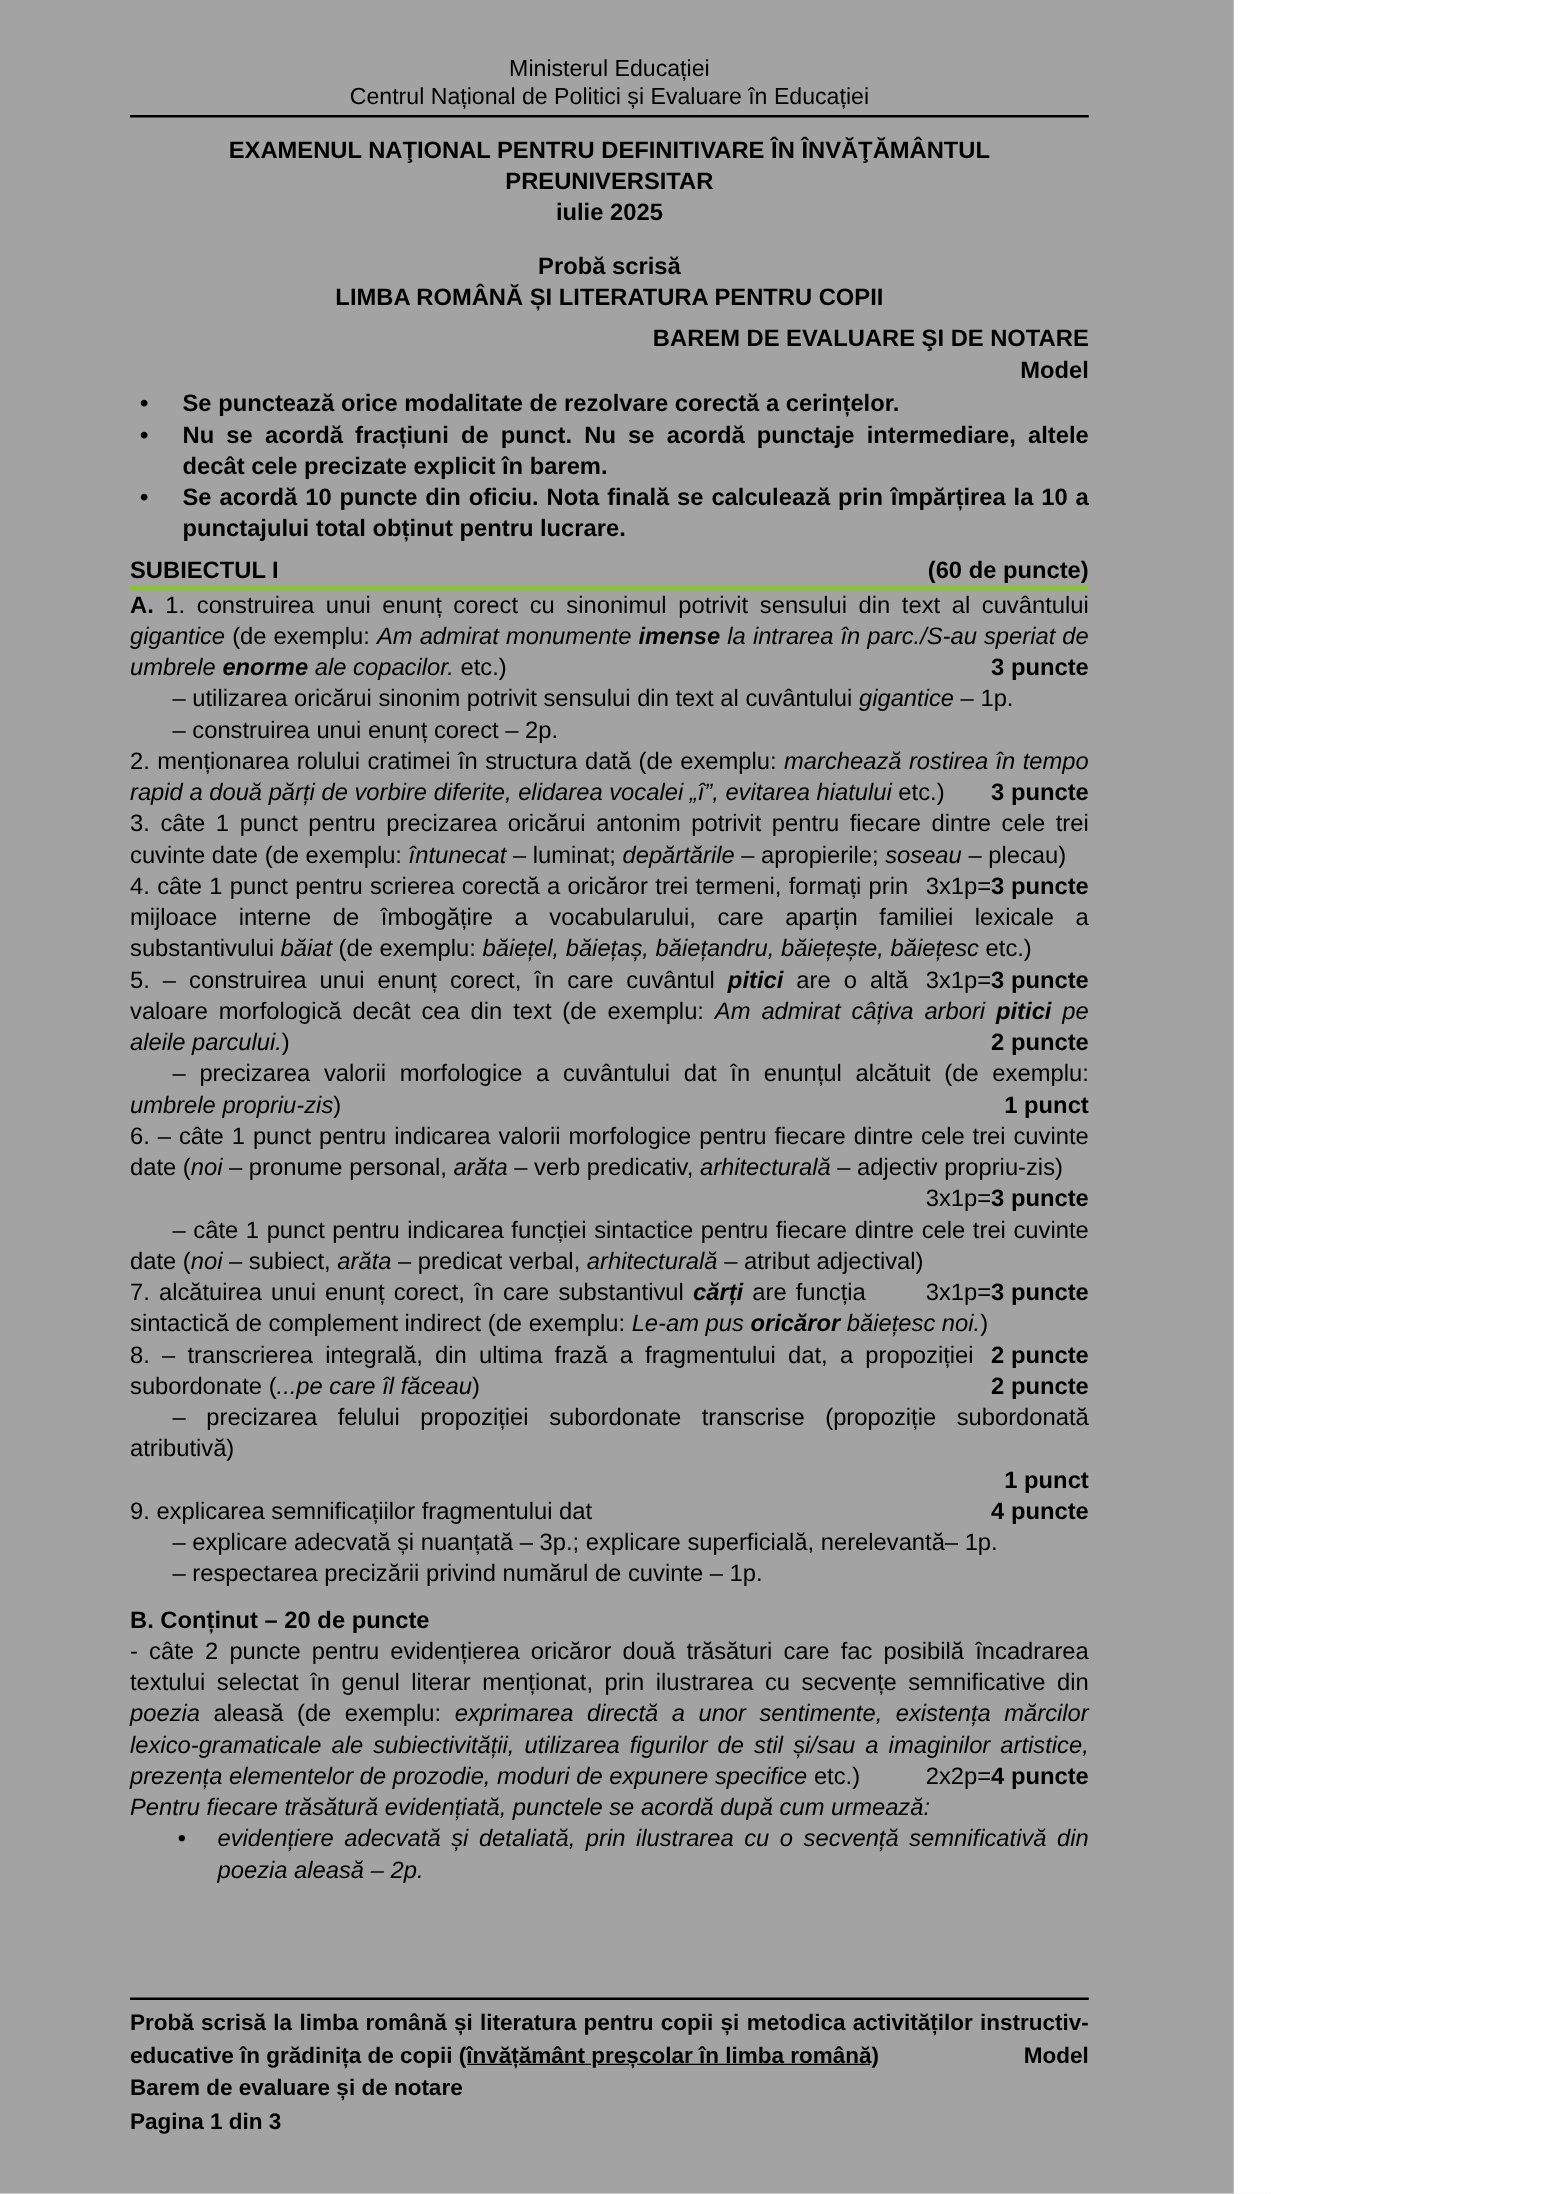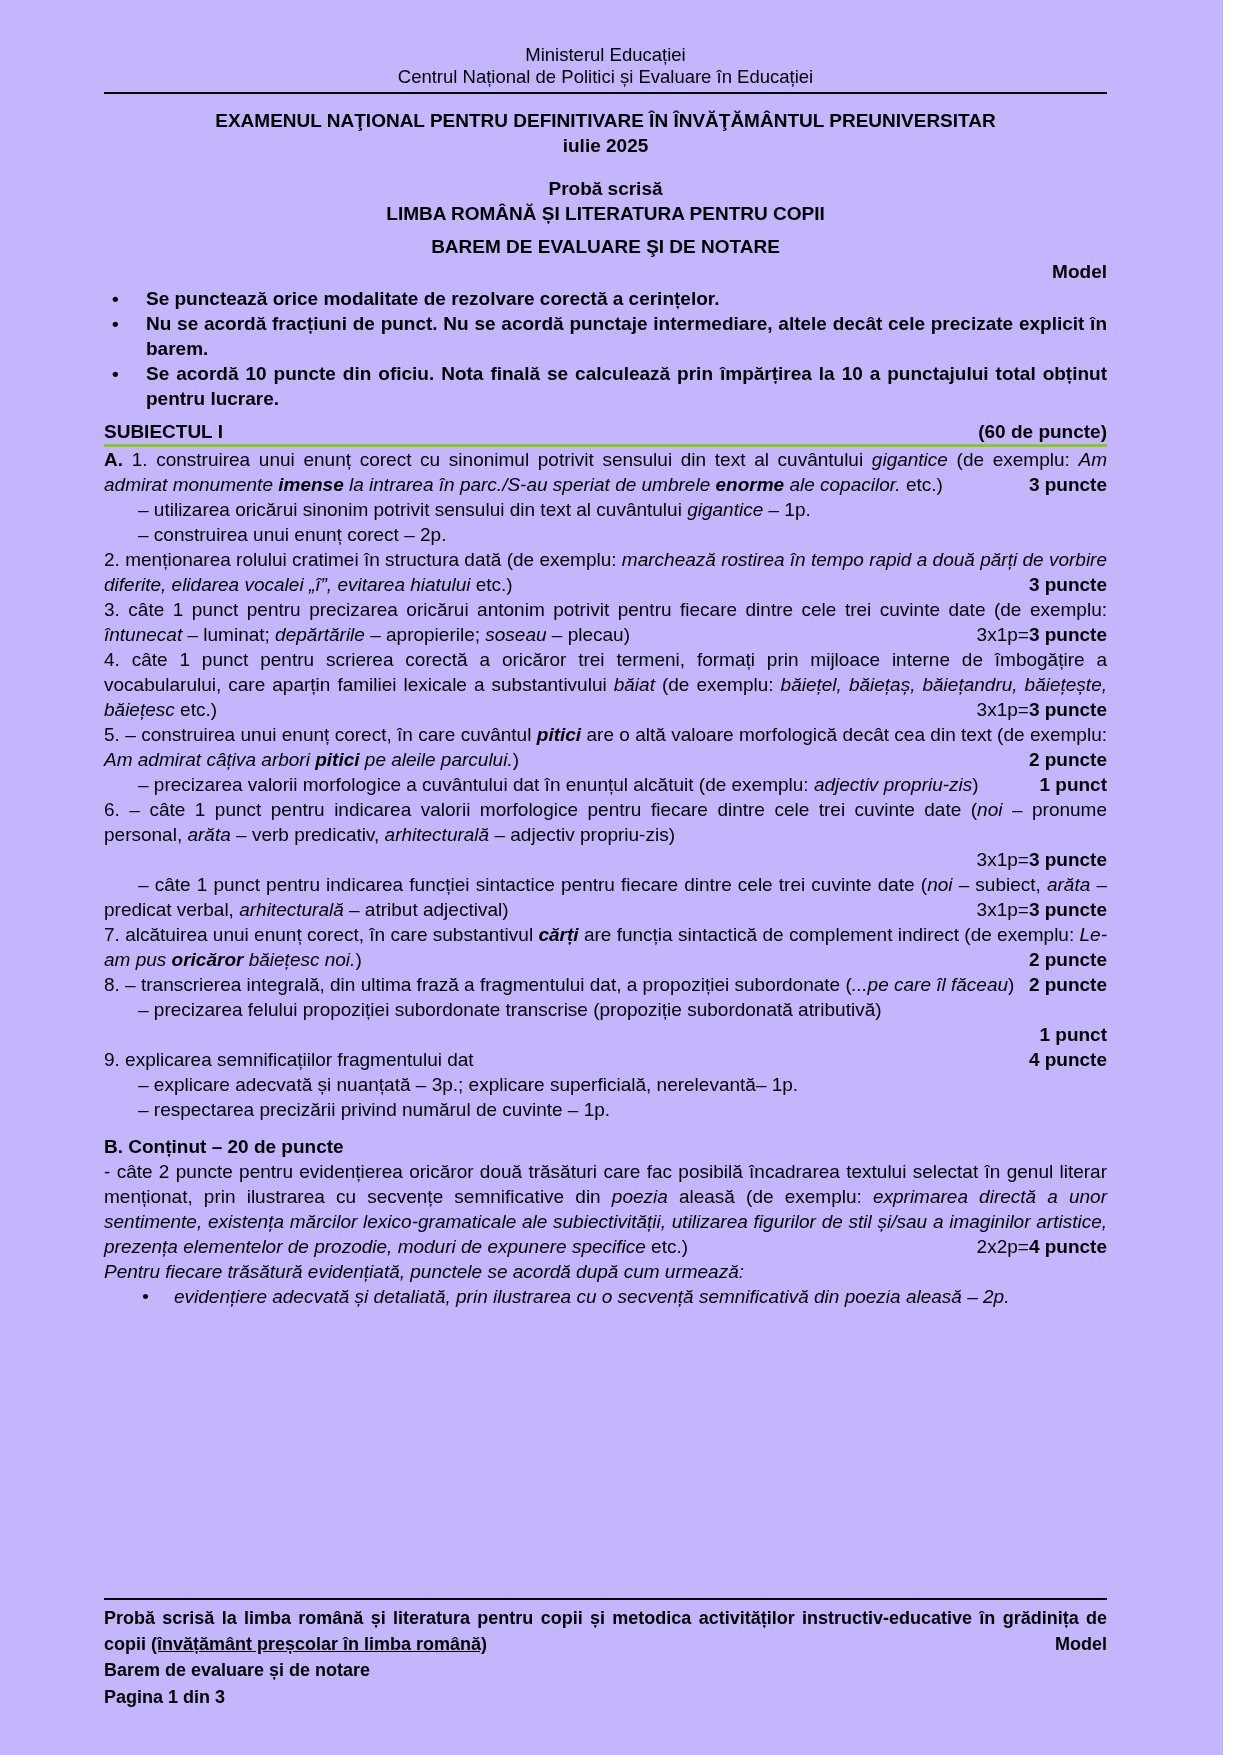--- a/index.html
+++ b/index.html
@@ -1,32 +1,32 @@
 <!DOCTYPE html>
 <html><head>
 <meta charset="utf-8">
 <style>
   html,body{margin:0;padding:0;background:#ffffff;}
   .page{
     position:relative;
-    width:1223px;height:1755px;
+    width:987px;height:1755px;
     box-sizing:border-box;
     padding:44px 116px 0 104px;
     font-family:"Liberation Sans", sans-serif;
     font-size:19px;line-height:25px;color:#000;
-    overflow:hidden;background:#c4b5fd;
+    overflow:hidden;background:#a3a3a3;
   }
   .b{font-weight:bold}
   .i{font-style:italic}
   .u{text-decoration:underline}
   .org{text-align:center;font-size:18.5px;line-height:22px;}
   .rule{border:0;border-top:2px solid #000;margin:4px 0 0;}
   .t-exam{margin-top:14px;text-align:center;font-weight:bold;}
   .t-proba{margin-top:18px;text-align:center;font-weight:bold;}
-  .t-barem{margin-top:8px;text-align:center;font-weight:bold;}
+  .t-barem{margin-top:8px;text-align:right;font-weight:bold;}
   .model-line{text-align:right;font-weight:bold;}
   .notes{margin-top:2px;}
   .note{display:flex;font-weight:bold;}
   .note .nmark{flex:0 0 34px;padding-left:8px;}
   .note .ntxt{flex:1;text-align:justify;}
   .subject-row{display:flex;justify-content:space-between;font-weight:bold;border-bottom:3px solid #84cc16;margin-top:8px;}
   .p{text-align:justify;}
   .ind{text-indent:34px;}
   .dash{padding-left:34px;}
   .score{float:right;margin-left:14px;}
@@ -83,21 +83,21 @@
   </div>
 
   <div id="doc-blocks">
       <div class="p"><span class="b">A.</span><span> 1. construirea unui enunț corect cu sinonimul potrivit sensului din text al cuvântului </span><span class="i">gigantice</span><span> (de exemplu: </span><span class="i">Am admirat monumente </span><span class="b i">imense</span><span class="i"> la intrarea în parc./S-au speriat de umbrele </span><span class="b i">enorme</span><span class="i"> ale copacilor.</span><span> etc.)</span><span class="score"><span class="b">3 puncte</span></span></div>
       <div class="dash"><span>– utilizarea oricărui sinonim potrivit sensului din text al cuvântului </span><span class="i">gigantice</span><span> – 1p.</span></div>
       <div class="dash"><span>– construirea unui enunț corect – 2p.</span></div>
       <div class="p"><span>2. menționarea rolului cratimei în structura dată (de exemplu: </span><span class="i">marchează rostirea în tempo rapid a două părți de vorbire diferite, elidarea vocalei „î”, evitarea hiatului</span><span> etc.)</span><span class="score"><span class="b">3 puncte</span></span></div>
       <div class="p"><span>3. câte 1 punct pentru precizarea oricărui antonim potrivit pentru fiecare dintre cele trei cuvinte date (de exemplu: </span><span class="i">întunecat</span><span> – luminat; </span><span class="i">depărtările</span><span> – apropierile; </span><span class="i">soseau</span><span> – plecau)</span><span class="score"><span>3x1p=</span><span class="b">3 puncte</span></span></div>
       <div class="p"><span>4. câte 1 punct pentru scrierea corectă a oricăror trei termeni, formați prin mijloace interne de îmbogățire a vocabularului, care aparțin familiei lexicale a substantivului </span><span class="i">băiat</span><span> (de exemplu: </span><span class="i">băiețel, băiețaș, băiețandru, băiețește, băiețesc</span><span> etc.)</span><span class="score"><span>3x1p=</span><span class="b">3 puncte</span></span></div>
       <div class="p"><span>5. – construirea unui enunț corect, în care cuvântul </span><span class="b i">pitici</span><span> are o altă valoare morfologică decât cea din text (de exemplu: </span><span class="i">Am admirat câțiva arbori </span><span class="b i">pitici</span><span class="i"> pe aleile parcului.</span><span>)</span><span class="score"><span class="b">2 puncte</span></span></div>
-      <div class="p ind"><span>– precizarea valorii morfologice a cuvântului dat în enunțul alcătuit (de exemplu: </span><span class="i">adjectiv propriu-zis</span><span>)</span><span class="score"><span class="b">1 punct</span></span></div>
+      <div class="p ind"><span>– precizarea valorii morfologice a cuvântului dat în enunțul alcătuit (de exemplu: </span><span class="i">umbrele propriu-zis</span><span>)</span><span class="score"><span class="b">1 punct</span></span></div>
       <div class="p"><span>6. – câte 1 punct pentru indicarea valorii morfologice pentru fiecare dintre cele trei cuvinte date (</span><span class="i">noi</span><span> – pronume personal, </span><span class="i">arăta</span><span> – verb predicativ, </span><span class="i">arhitecturală</span><span> – adjectiv propriu-zis)</span></div>
       <div class="score-line"><span>3x1p=</span><span class="b">3 puncte</span></div>
       <div class="p ind"><span>– câte 1 punct pentru indicarea funcției sintactice pentru fiecare dintre cele trei cuvinte date (</span><span class="i">noi</span><span> – subiect, </span><span class="i">arăta</span><span> – predicat verbal, </span><span class="i">arhitecturală</span><span> – atribut adjectival)</span><span class="score"><span>3x1p=</span><span class="b">3 puncte</span></span></div>
       <div class="p"><span>7. alcătuirea unui enunț corect, în care substantivul </span><span class="b i">cărți</span><span> are funcția sintactică de complement indirect (de exemplu: </span><span class="i">Le-am pus </span><span class="b i">oricăror</span><span class="i"> băiețesc noi.</span><span>)</span><span class="score"><span class="b">2 puncte</span></span></div>
       <div class="p"><span>8. – transcrierea integrală, din ultima frază a fragmentului dat, a propoziției subordonate (</span><span class="i">...pe care îl făceau</span><span>)</span><span class="score"><span class="b">2 puncte</span></span></div>
       <div class="p ind"><span>– precizarea felului propoziției subordonate transcrise (propoziție subordonată atributivă)</span></div>
       <div class="score-line"><span class="b">1 punct</span></div>
       <div class="p"><span>9. explicarea semnificațiilor fragmentului dat</span><span class="score"><span class="b">4 puncte</span></span></div>
       <div class="dash"><span>– explicare adecvată și nuanțată – 3p.; explicare superficială, nerelevantă– 1p.</span></div>
       <div class="dash"><span>– respectarea precizării privind numărul de cuvinte – 1p.</span></div>

